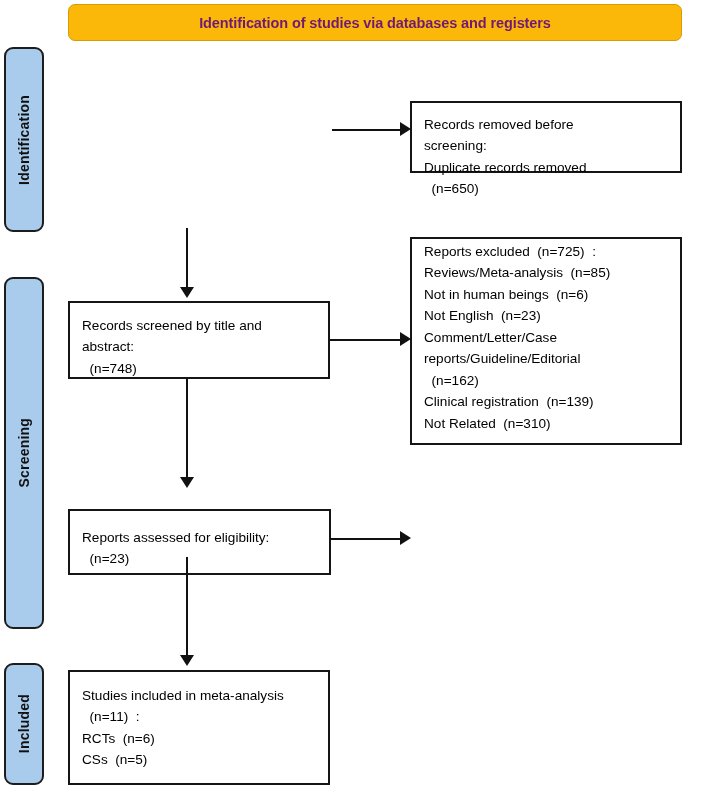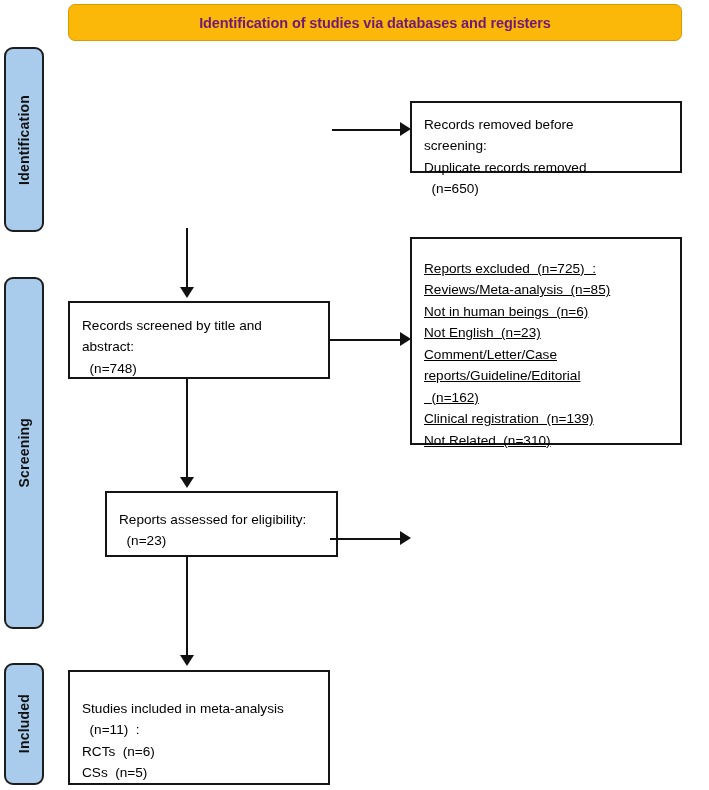--- a/index.html
+++ b/index.html
@@ -74,24 +74,24 @@
     padding: 10px 0 8px 12px;
     font-size: 13.6px;
     line-height: 1.58;
     color: #000000;
     white-space: pre-wrap;
   }
 
   #box-identified      { left: 68px;  top: 52px;  width: 264px; height: 176px; padding-top: 16px; }
   #box-removed         { left: 410px; top: 88px;  width: 272px; height: 72px;  padding-top: 11px; margin-top: 13px; }
   #box-screened        { left: 68px;  top: 301px; width: 262px; height: 78px;  padding-top: 12px; }
-  #box-excluded-1      { left: 410px; top: 237px; width: 272px; height: 208px; padding-top: 19px; text-decoration: underline; }
-  #box-eligibility     { left: 68px;  top: 491px; width: 233px; height: 66px;  padding-top: 16px; margin-left: 37px; }
+  #box-excluded-1      { left: 410px; top: 237px; width: 272px; height: 208px; padding-top: 2px; }
+  #box-eligibility     { left: 68px;  top: 509px; width: 263px; height: 66px;  padding-top: 16px; }
   #box-excluded-2      { left: 410px; top: 481px; width: 290px; height: 161px; padding-top: 34px; font-size: 13.2px; }
-  #box-included        { left: 68px;  top: 670px; width: 262px; height: 115px; padding-top: 26px; }
+  #box-included        { left: 68px;  top: 670px; width: 262px; height: 115px; padding-top: 13px; }
 
   
   .vline {
     position: absolute;
     width: 0;
     border-left: 2px solid #111111;
   }
   .hline {
     position: absolute;
     height: 0;

